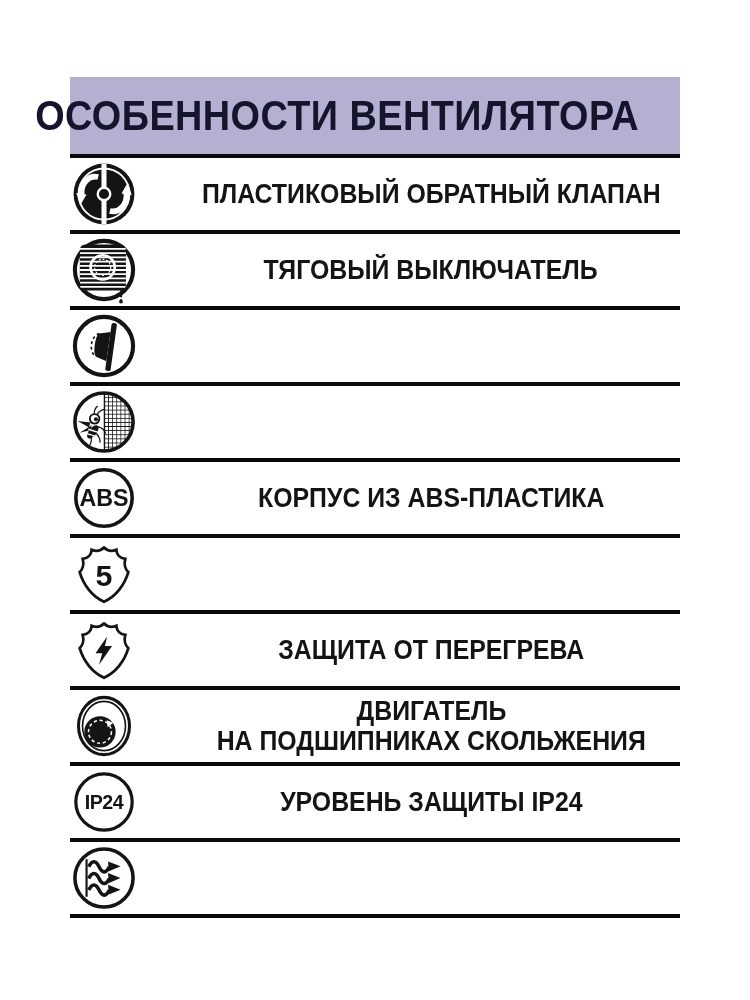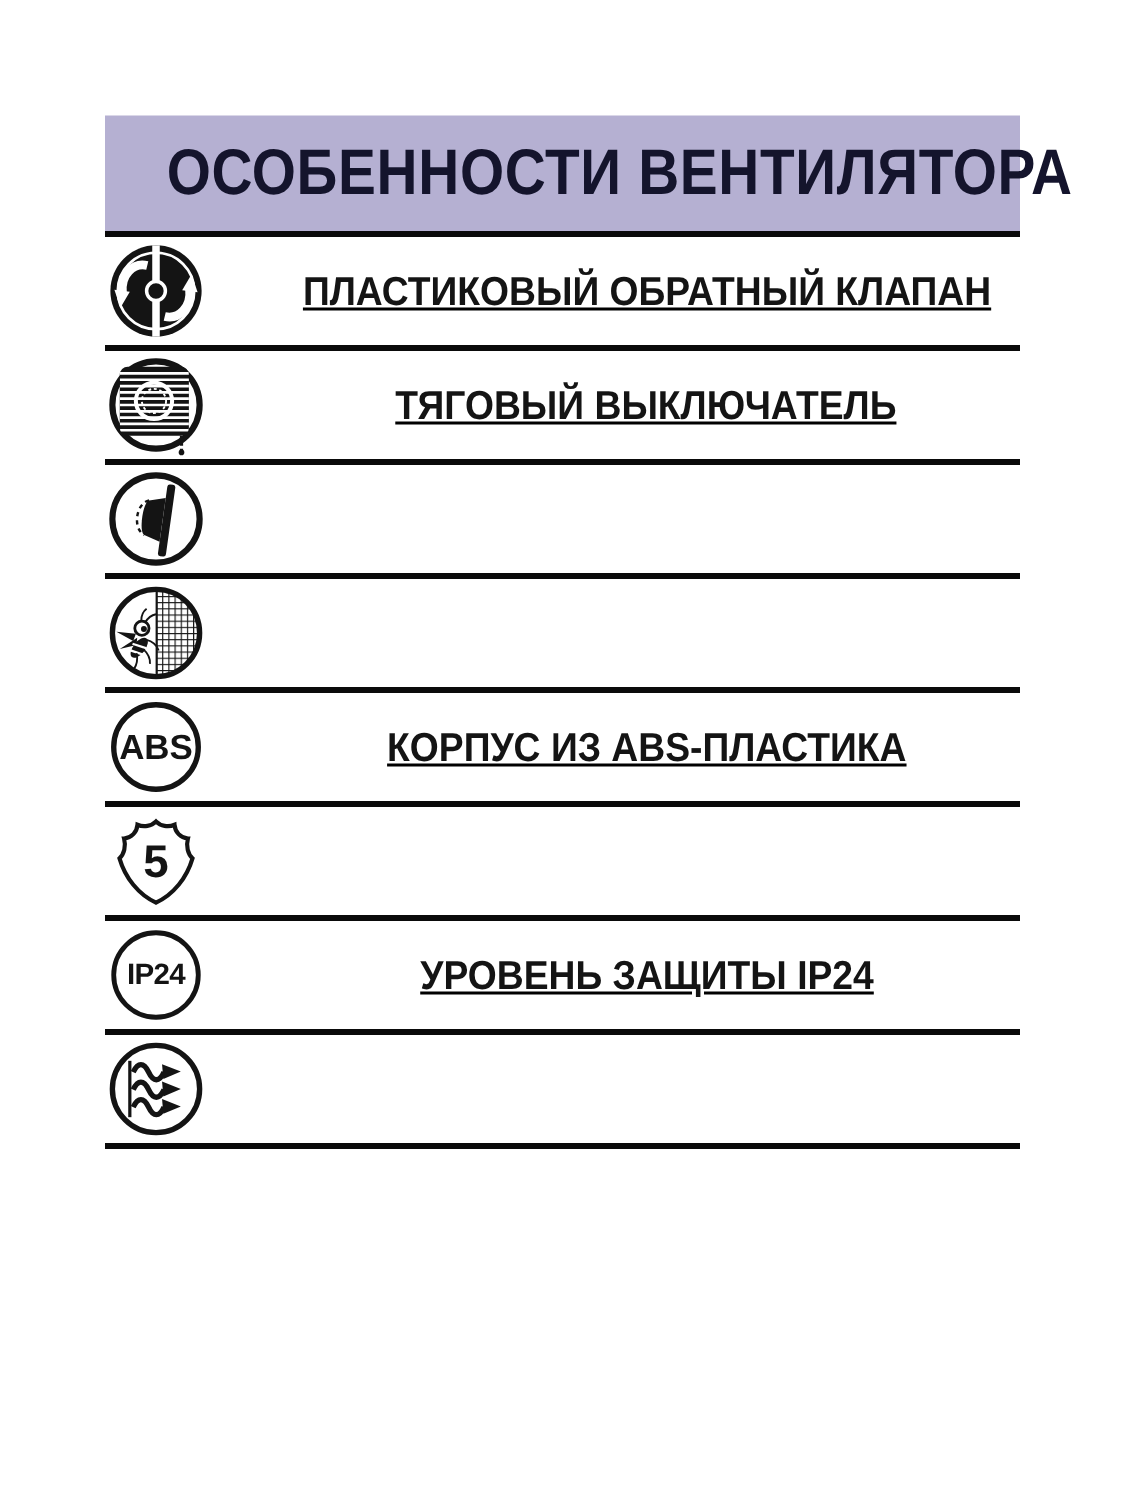--- a/index.html
+++ b/index.html
@@ -1,25 +1,25 @@
 <!DOCTYPE html>
 <html><head>
 <meta charset="utf-8">
 <style>
   html,body{margin:0;padding:0;}
   body{width:750px;height:1000px;background:#ffffff;font-family:"Liberation Sans",sans-serif;}
   .canvas{position:relative;width:750px;height:1000px;background:#ffffff;overflow:hidden;}
   .sheet{position:absolute;left:70px;top:77px;width:610px;}
   .hdr{height:77px;background:#b5b0d2;border-bottom:4px solid #0a0a0a;
-       display:flex;align-items:center;justify-content:flex-start;}
+       display:flex;align-items:center;justify-content:flex-end;}
   .hdr-title{font-size:43px;font-weight:700;color:#14142c;letter-spacing:.5px;
        display:inline-block;transform:scaleX(.88);white-space:nowrap;}
   .row{height:72px;border-bottom:4px solid #0a0a0a;display:flex;align-items:center;}
   .icell{width:112px;display:flex;align-items:center;flex:0 0 112px;}
-  .lcell{flex:1;display:flex;flex-direction:column;align-items:center;justify-content:center;text-decoration:underline;}
+  .lcell{flex:1;display:flex;flex-direction:column;align-items:center;justify-content:center;}
   .lbl{font-size:27px;font-weight:700;color:#141414;display:inline-block;
        transform:scaleX(.92);white-space:nowrap;text-align:center;line-height:1.12;}
   .ic{width:68px;height:68px;display:block;}
   .ic text{font-family:"Liberation Sans",sans-serif;font-weight:700;fill:#141414;
        text-anchor:middle;dominant-baseline:central;}
 </style>
 </head>
 <body>
 
 <div class="canvas">
@@ -136,21 +136,47 @@
 
     <div class="row">
       <div class="icell">
         <svg class="ic" viewBox="-38 -38 76 76">
           <path d="M 0 -29.5 C 3.5 -26 9 -25 13.8 -27 C 14.2 -21.5 18.2 -17.3 23.8 -16.8 C 22.2 -11 23.8 -5 27.2 -2 C 23 12.5 13 25 0 31 C -13 25 -23 12.5 -27.2 -2 C -23.8 -5 -22.2 -11 -23.8 -16.8 C -18.2 -17.3 -14.2 -21.5 -13.8 -27 C -9 -25 -3.5 -26 0 -29.5 Z" fill="none" stroke="#141414" stroke-width="3.1"></path>
           <text x="0" y="1" font-size="34">5</text>
         </svg>
       </div>
     </div>
 
-
+    <div class="row">
+      <div class="icell">
+        <svg class="ic" viewBox="-38 -38 76 76">
+          <path d="M 0 -29.5 C 3.5 -26 9 -25 13.8 -27 C 14.2 -21.5 18.2 -17.3 23.8 -16.8 C 22.2 -11 23.8 -5 27.2 -2 C 23 12.5 13 25 0 31 C -13 25 -23 12.5 -27.2 -2 C -23.8 -5 -22.2 -11 -23.8 -16.8 C -18.2 -17.3 -14.2 -21.5 -13.8 -27 C -9 -25 -3.5 -26 0 -29.5 Z" fill="none" stroke="#141414" stroke-width="3.1"></path>
+          <polygon points="3.5,-15 -9.5,3.5 -2,3.5 -5.5,16.5 9,-4.5 1,-4.5" fill="#141414"></polygon>
+        </svg>
+      </div>
+      <div class="lcell">
+          <span class="lbl">ЗАЩИТА ОТ ПЕРЕГРЕВА</span>
+        </div>
+    </div>
+
+    <div class="row">
+      <div class="icell">
+        <svg class="ic" viewBox="-38 -38 76 76">
+          <ellipse rx="28.5" ry="32" fill="none" stroke="#141414" stroke-width="3.4"></ellipse>
+          <ellipse rx="24" ry="27.5" fill="none" stroke="#141414" stroke-width="1.8"></ellipse>
+          <circle cx="-4.5" cy="6.5" r="17.5" fill="#141414"></circle>
+          <circle cx="-4.5" cy="6.5" r="12.8" fill="none" stroke="#fff" stroke-width="1.7" stroke-dasharray="3.6 3"></circle>
+          <polygon points="3,-6.5 10.5,-3.5 4,1.5" fill="#fff"></polygon>
+        </svg>
+      </div>
+      <div class="lcell">
+        <span class="lbl">ДВИГАТЕЛЬ</span>
+        <span class="lbl">НА ПОДШИПНИКАХ СКОЛЬЖЕНИЯ</span>
+      </div>
+    </div>
 
     <div class="row">
       <div class="icell">
         <svg class="ic" viewBox="-38 -38 76 76">
           <circle r="31.5" fill="none" stroke="#141414" stroke-width="3.6"></circle>
           <text x="0" y="0" font-size="22" letter-spacing="-0.5">IP24</text>
         </svg>
       </div>
       <div class="lcell">
           <span class="lbl">УРОВЕНЬ ЗАЩИТЫ IP24</span>

